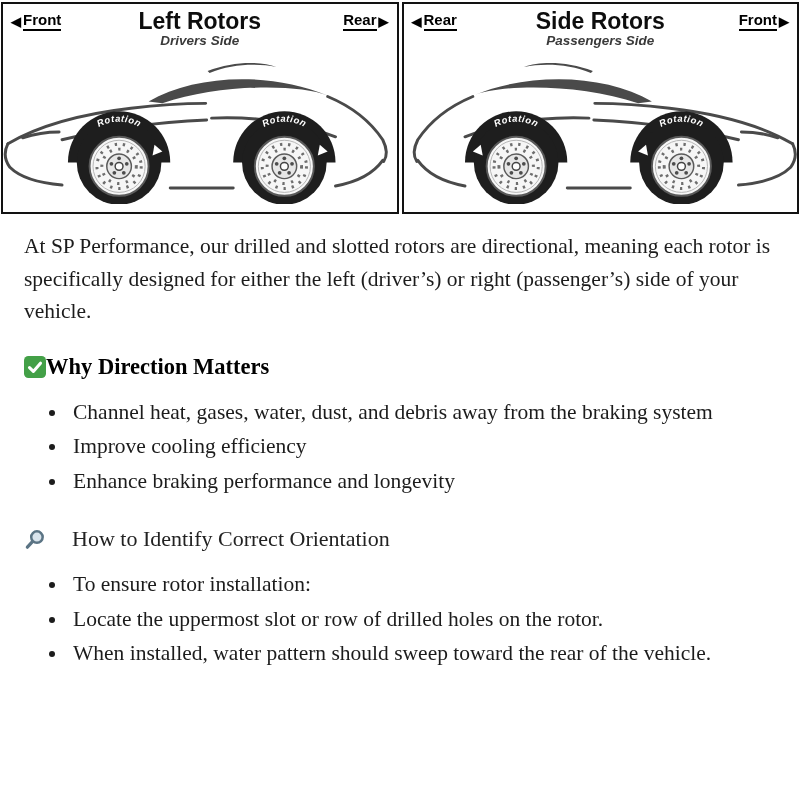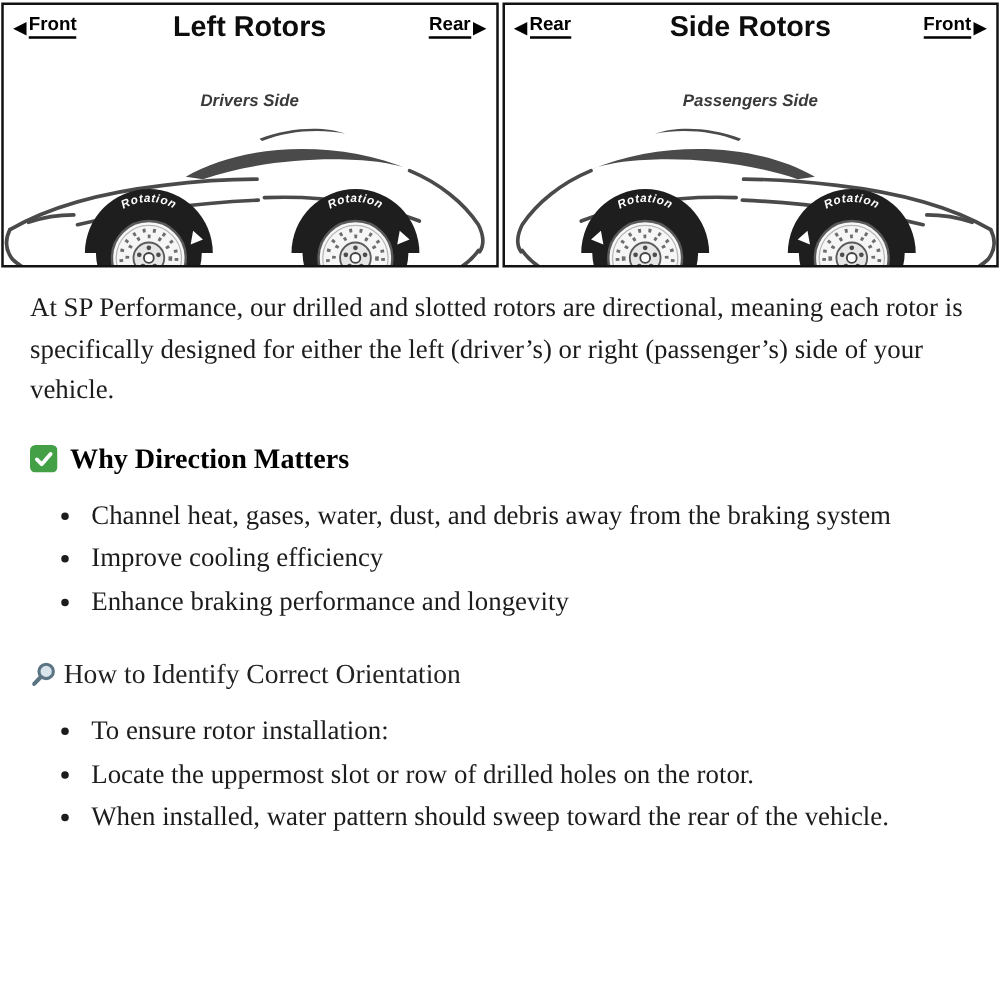--- a/index.html
+++ b/index.html
@@ -10,40 +10,40 @@
   .diagram { display:flex; gap:3px; padding:2px 1px 0; }
   .panel { flex:1; border:2px solid #121212; background:#fff; height:212px; overflow:hidden; }
   .panel-header { display:grid; grid-template-columns:78px 1fr 78px; align-items:start; padding:5px 8px 0; }
   .dir-label { font-family:"Liberation Sans", sans-serif; font-weight:bold; font-size:15px; color:#000;
                display:flex; align-items:center; gap:2px; margin-top:2px; }
   .dir-label.right { justify-content:flex-end; }
   .dir-text { border-bottom:2.5px solid #000; padding-bottom:1px; }
   .arrow { font-size:13px; line-height:1; }
   .title-block { text-align:center; }
   .panel-title { font-family:"Liberation Sans", sans-serif; font-weight:bold; font-size:23px; color:#0d0d0d; line-height:1.05; }
-  .panel-sub { font-family:"Liberation Sans", sans-serif; font-weight:bold; font-style:italic; font-size:13.5px; color:#3a3a3a;margin-top:40px; }
+  .panel-sub { font-family:"Liberation Sans", sans-serif; font-weight:bold; font-style:italic; font-size:13.5px; color:#3a3a3a; }
   .car-svg { width:100%; height:156px; display:block; }
 
   .body-lines path { fill:none; stroke:#4a4a4a; stroke-width:3; stroke-linecap:round; }
   .fill-line { fill:#4a4a4a; }
   .dark { fill:#1e1e1e; }
   .rot { font-family:"Liberation Sans", sans-serif; font-weight:bold; font-style:italic; font-size:9.5px;
          fill:#ffffff; letter-spacing:0.6px; text-anchor:middle; }
   .rot-arrow { fill:#ffffff; }
 
   
   .content { padding:12px 24px 0; }
   .para { font-size:21.5px; line-height:1.52; margin-top:4px; max-width:756px; }
-  .heading1 { display:flex; align-items:center; gap:10px; font-size:22.5px; font-weight:bold;
+  .heading1 { display:flex; align-items:center; font-size:22.5px; font-weight:bold;
               color:#000; margin-top:26px; font-family:"Liberation Serif", serif; }
   .check-icon { width:22px; height:22px; display:inline-flex; flex:0 0 auto; }
   .lead { font-size:21.5px; margin-top:24px; }
   ul.bullets { margin:15px 0 0 44px; max-width:700px; }
   ul.bullets li { font-size:21.5px; line-height:1.6; padding-left:5px; }
-  .heading2 { display:flex; align-items:center; gap:4px; font-size:22px; font-weight:normal;
+  .heading2 { display:flex; align-items:center; gap:25px; font-size:22px; font-weight:normal;
               color:#222; margin-top:28px; font-family:"Liberation Serif", serif; }
   .magnifier-icon { flex:0 0 auto; }
 </style>
 </head>
 <body>
 
 <div class="page">
 
   <div class="diagram">
 

